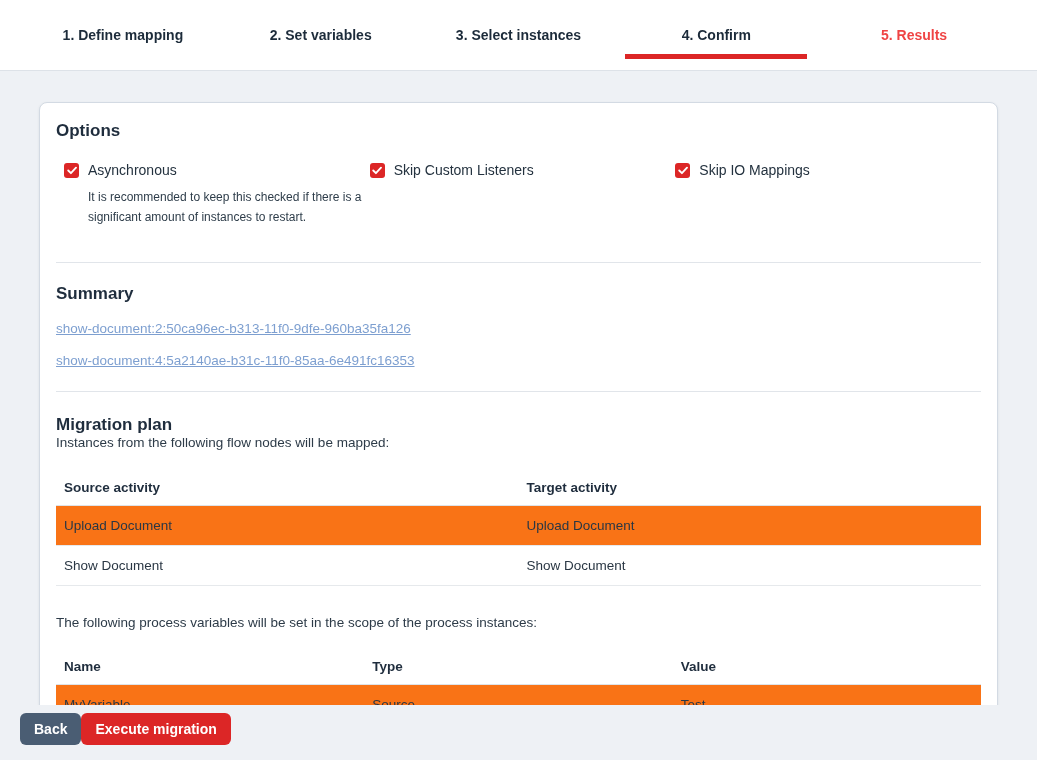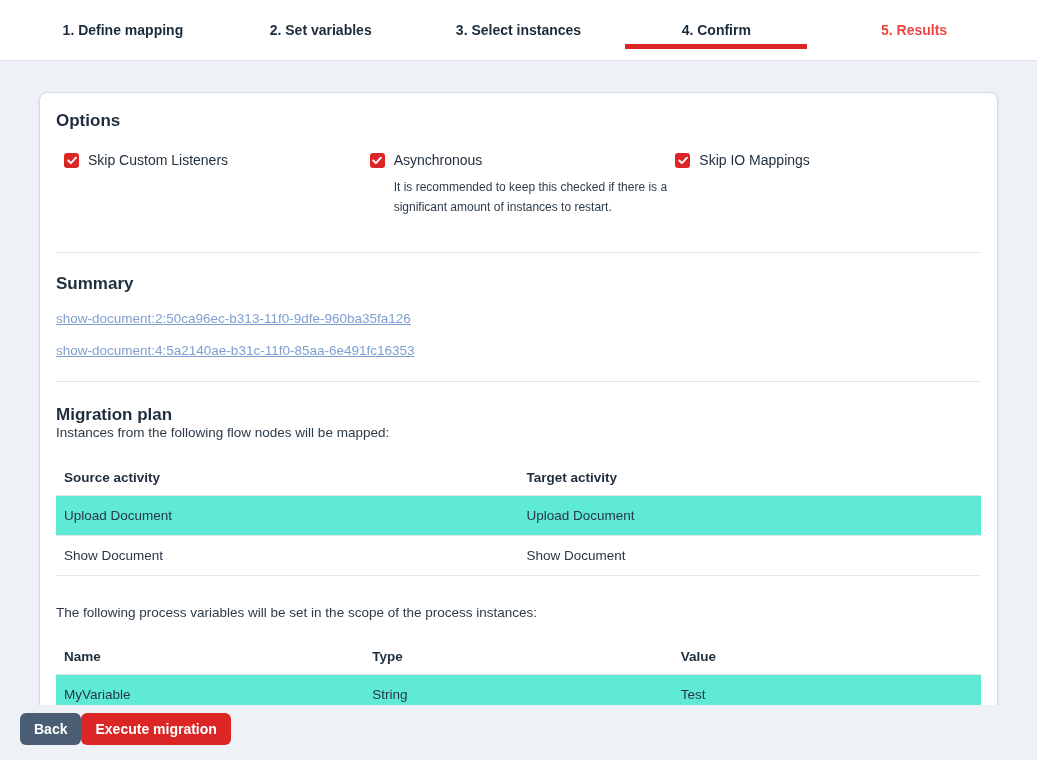--- a/index.html
+++ b/index.html
@@ -8,21 +8,21 @@
     font-family: "Liberation Sans", "DejaVu Sans", sans-serif;
     background: #eef1f5;
     color: #2d3b48;
     display: flex;
     flex-direction: column;
     overflow: hidden;
   }
 
   
   .stepnav {
-    height: 61px;
+    height: 71px;
     background: #ffffff;
     border-bottom: 1px solid #dde2e8;
     display: flex;
     align-items: stretch;
     padding: 12px 24px;
     flex-shrink: 0;
     justify-content: space-between;
   }
   .step {
     flex: 1;
@@ -136,21 +136,21 @@
     font-weight: 700;
     color: #1f2d3d;
     padding: 8px 8px 10px;
     border-bottom: 1px solid #dee3e8;
   }
   table.data-table td {
     padding: 12px 8px;
     border-bottom: 1px solid #e6e9ec;
     color: #2a3744;
   }
-  tr.striped { background: #5eead4; }
+  tr.striped { background: #f97316; }
   .vars-intro { font-size: 13.5px; margin-top: 29px; }
   table.vars { margin-top: 21px; }
   table.vars td { border-bottom: 1px solid #eceef0; }
 
   
   .footer {
     flex-shrink: 0;
     height: 55px;
     display: flex;
     align-items: center;
@@ -194,48 +194,48 @@
 
   </div>
 </nav>
 
 <main class="main">
   <div class="card">
 
     <section class="options-section">
       <h2 class="section-heading">Options</h2>
       <div class="options-grid">
-        <div>
-          <label class="checkbox-row">
-            <span class="checkbox">
-              <svg viewBox="0 0 12 10">
-                  <path d="M1.5 5 L4.7 8.2 L10.8 1.6" fill="none" stroke="#ffffff" stroke-width="2.2" stroke-linecap="round" stroke-linejoin="round"></path>
-                </svg>
-            </span>
-            <span class="checkbox-label">Skip Custom Listeners</span>
-          </label>
-        </div>
         <div>
           <label class="checkbox-row">
             <span class="checkbox">
               <svg viewBox="0 0 12 10">
                   <path d="M1.5 5 L4.7 8.2 L10.8 1.6" fill="none" stroke="#ffffff" stroke-width="2.2" stroke-linecap="round" stroke-linejoin="round"></path>
                 </svg>
             </span>
             <span class="checkbox-label">Asynchronous</span>
           </label>
           <div class="helper-text">It is recommended to keep this checked if there is a significant amount of instances to restart.</div>
         </div>
         <div>
           <label class="checkbox-row">
             <span class="checkbox">
               <svg viewBox="0 0 12 10">
                   <path d="M1.5 5 L4.7 8.2 L10.8 1.6" fill="none" stroke="#ffffff" stroke-width="2.2" stroke-linecap="round" stroke-linejoin="round"></path>
                 </svg>
             </span>
+            <span class="checkbox-label">Skip Custom Listeners</span>
+          </label>
+        </div>
+        <div>
+          <label class="checkbox-row">
+            <span class="checkbox">
+              <svg viewBox="0 0 12 10">
+                  <path d="M1.5 5 L4.7 8.2 L10.8 1.6" fill="none" stroke="#ffffff" stroke-width="2.2" stroke-linecap="round" stroke-linejoin="round"></path>
+                </svg>
+            </span>
             <span class="checkbox-label">Skip IO Mappings</span>
           </label>
         </div>
       </div>
     </section>
 
     <hr class="divider">
 
     <section class="summary-section">
       <h2 class="section-heading">Summary</h2>
@@ -278,21 +278,21 @@
         <thead>
           <tr>
             <th style="width:33.3%">Name</th>
             <th style="width:33.3%">Type</th>
             <th style="width:33.3%">Value</th>
           </tr>
         </thead>
         <tbody>
           <tr class="striped">
             <td>MyVariable</td>
-            <td>String</td>
+            <td>Source</td>
             <td>Test</td>
           </tr>
         </tbody>
       </table>
     </section>
 
   </div>
 </main>
 
 <footer class="footer">

